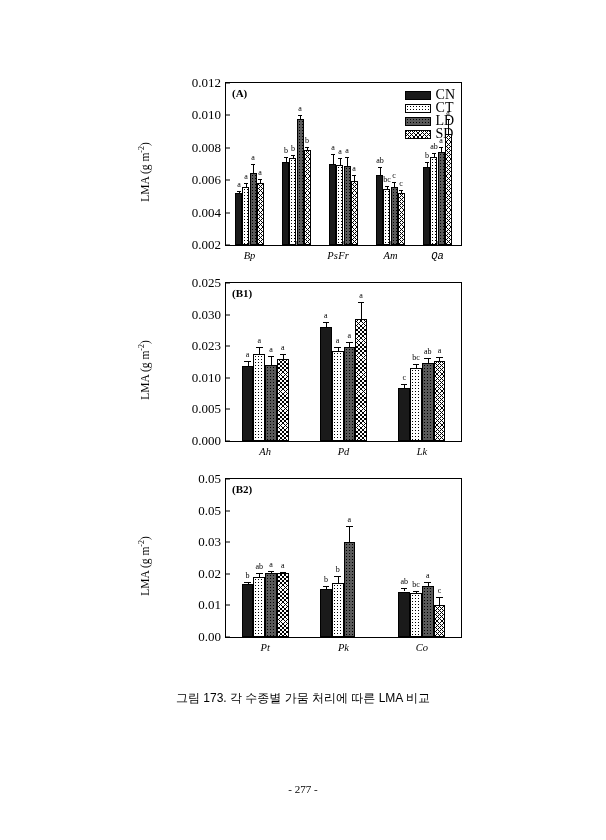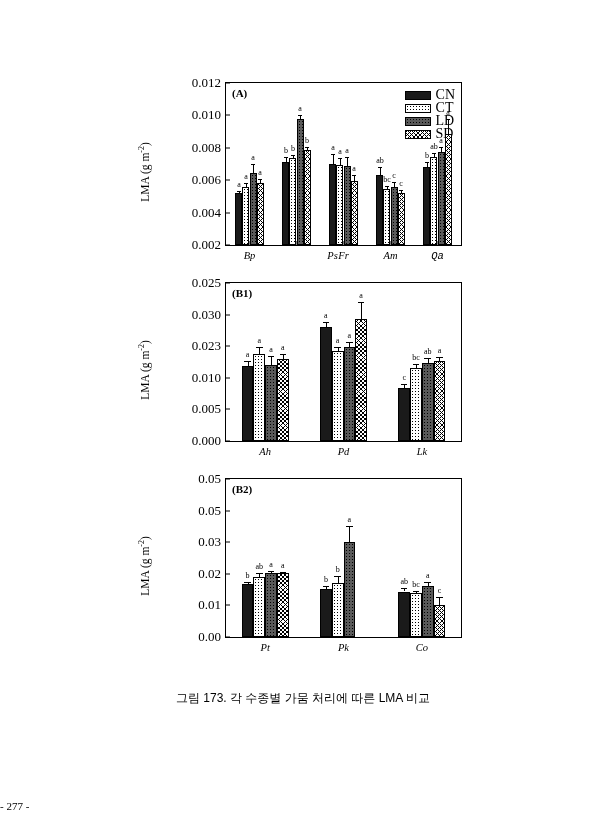--- a/index.html
+++ b/index.html
@@ -90,21 +90,21 @@
   .xaxis-title{
     position:absolute;left:75px;right:8px;bottom:2px;text-align:center;
     font-size:13px;font-weight:bold;
   }
 
   .caption{
     position:absolute;left:0;right:0;top:690px;text-align:center;
     font-size:12px;font-family:"Liberation Sans", sans-serif;
   }
   .pagenum{
-    position:absolute;left:0;right:0;top:800px;font-size:11px;
+    position:absolute;left:0;right:0;top:783px;text-align:center;font-size:11px;
   }
 </style>
 </head>
 <body>
 
 <div class="page">
 
   <div class="figure">
 
     <div class="panel panel-a">

